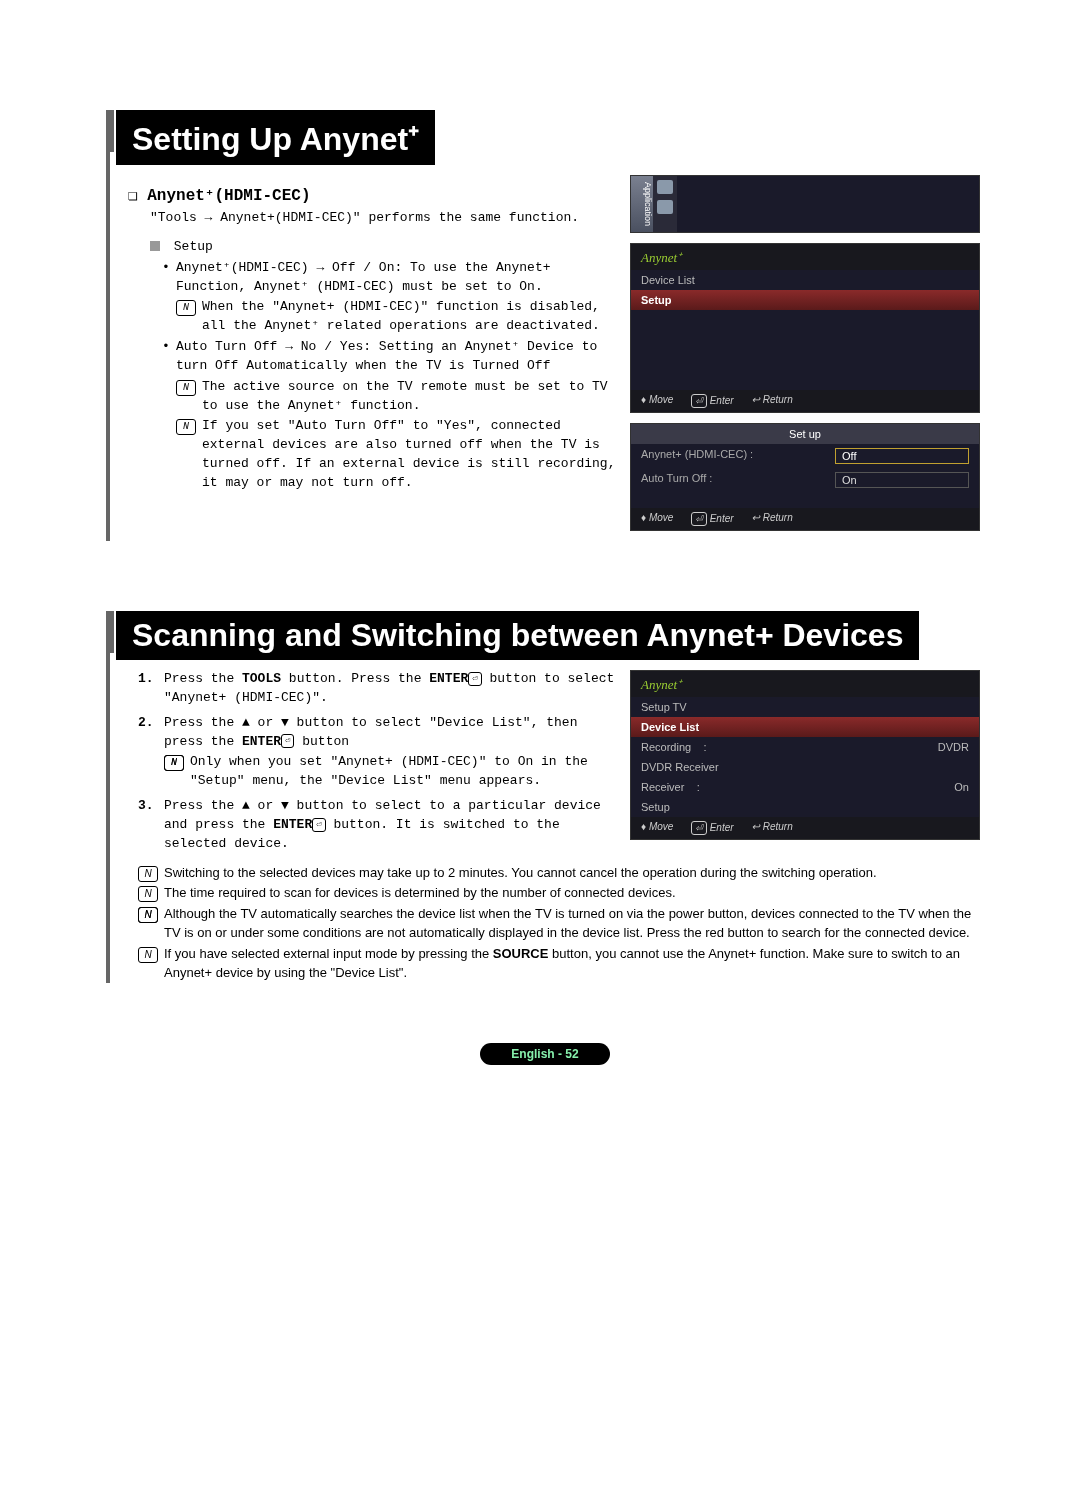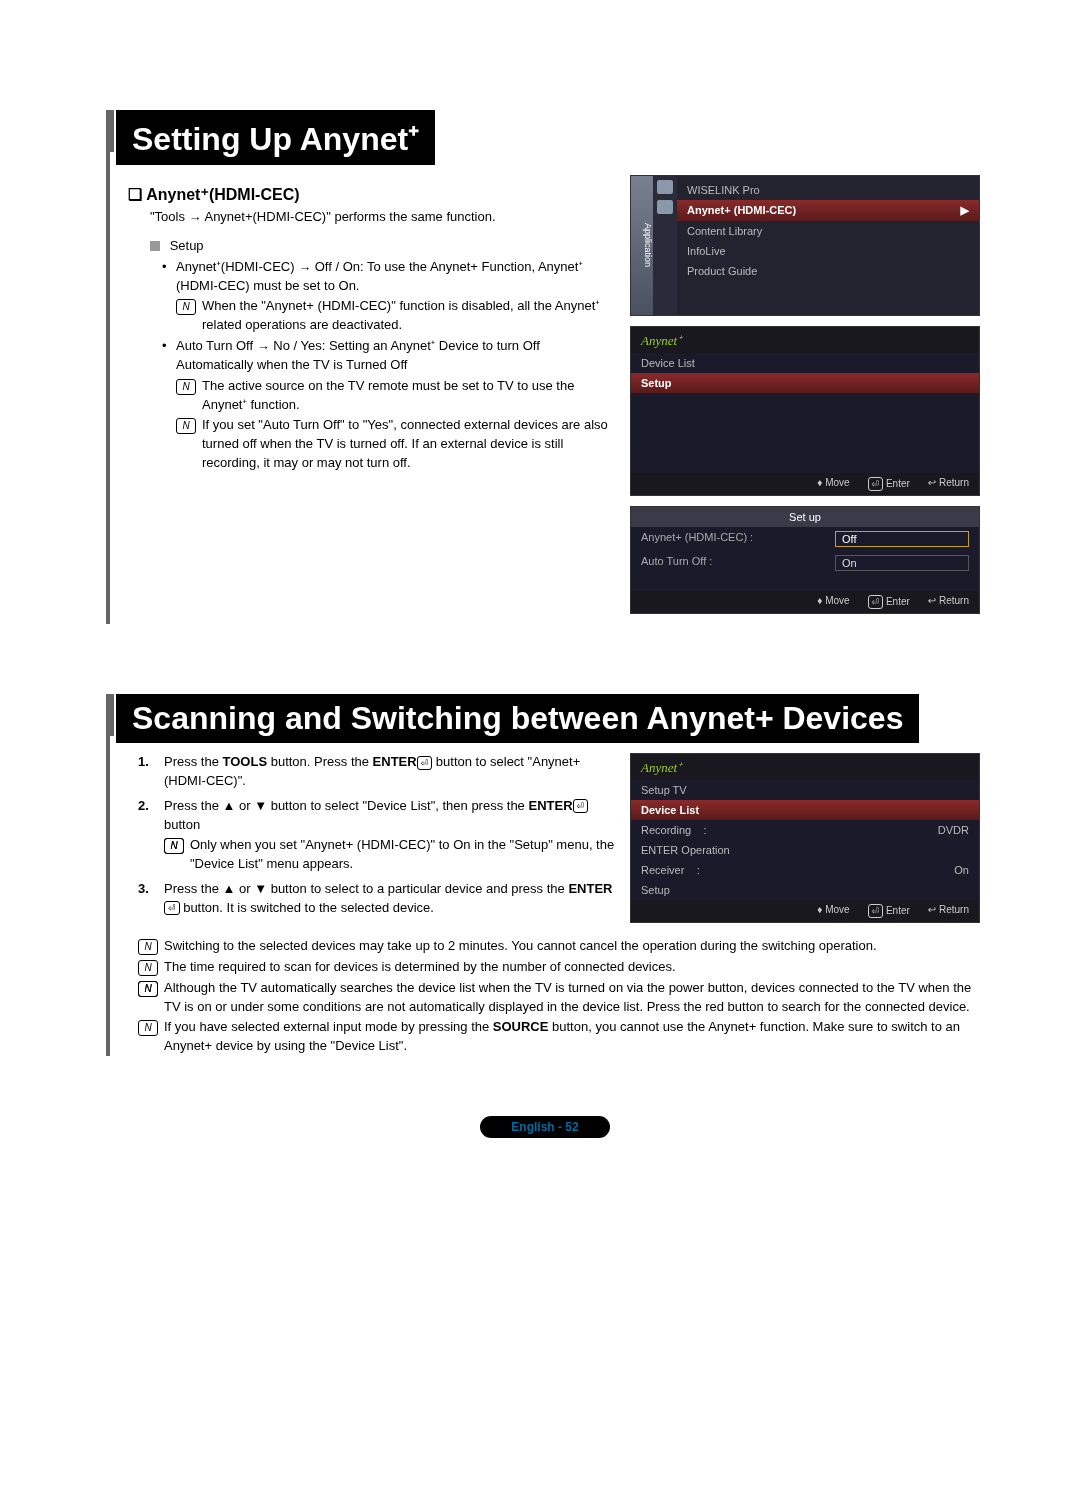--- a/index.html
+++ b/index.html
@@ -115,20 +115,21 @@
     left: 0;
     top: 0;
     font-weight: bold;
   }
   .two-col {
     display: flex;
     gap: 14px;
   }
   .col-text {
     flex: 1;
+    font-family: Liberation Mono, monospace;
   }
   .col-screens {
     width: 350px;
   }
   
   .tv-box {
     background: #1a1a2a;
     color: #ddd;
     font-size: 11px;
     margin-bottom: 10px;
@@ -180,26 +181,26 @@
   .tv-title-ital {
     font-style: italic;
     font-family: 'Times New Roman', serif;
     color: #9acd32;
     padding: 4px 10px;
     font-size: 13px;
     background: #18181e;
   }
   .tv-hint {
     display: flex;
-    justify-content: flex-end;
     gap: 18px;
     padding: 4px 10px;
     color: #ccc;
     font-size: 10px;
     background: #18181e;
+    font-style: italic;
   }
   .tv-header-center {
     text-align: center;
     padding: 4px 6px;
     color: #fff;
     background: #3a3a48;
   }
   .tv-row-split {
     display: flex;
     justify-content: space-between;
@@ -225,21 +226,21 @@
     padding: 0 3px;
     line-height: 12px;
     vertical-align: middle;
     color: inherit;
   }
   .footer-pill {
     display: block;
     width: 130px;
     margin: 60px auto 20px auto;
     background: #000;
-    color: #0369a1;
+    color: #86efac;
     font-size: 12px;
     font-weight: bold;
     text-align: center;
     padding: 4px 0;
     border-radius: 12px;
   }
 </style>
 </head>
 <body>
 
@@ -287,39 +288,20 @@
 
       <div class="col-screens">
 
         <div class="tv-box">
           <div class="tv-app-row">
             <div class="tv-side-tab">Application</div>
             <div class="tv-icon-col">
               <div class="tv-icon"></div>
               <div class="tv-icon"></div>
             </div>
-            <div class="tv-menu-col">
-              <div class="tv-menu-item">
-                  <span>WISELINK Pro</span>
-                </div>
-              <div class="tv-menu-item selected">
-                <span>Anynet+ (HDMI-CEC)</span>
-                  <span>▶</span>
-              </div>
-              <div class="tv-menu-item">
-                  <span>Content Library</span>
-                </div>
-              <div class="tv-menu-item">
-                  <span>InfoLive</span>
-                </div>
-              <div class="tv-menu-item">
-                  <span>Product Guide</span>
-                </div>
-              <div style="height:30px;"></div>
-            </div>
           </div>
         </div>
 
         <div class="tv-box">
           <div class="tv-title-ital">Anynet⁺</div>
           <div class="tv-menu-item">
               <span>Device List</span>
             </div>
           <div class="tv-menu-item selected">
               <span>Setup</span>
@@ -394,21 +376,21 @@
               <span>Setup TV</span>
             </div>
           <div class="tv-menu-item selected">
               <span>Device List</span>
             </div>
           <div class="tv-menu-item">
             <span><span>Recording</span>&nbsp;&nbsp;&nbsp;&nbsp;<span>:</span></span>
             <span>DVDR</span>
           </div>
           <div class="tv-menu-item">
-              <span>ENTER Operation</span>
+              <span>DVDR Receiver</span>
             </div>
           <div class="tv-menu-item">
             <span><span>Receiver</span>&nbsp;&nbsp;&nbsp;&nbsp;<span>:</span></span>
             <span>On</span>
           </div>
           <div class="tv-menu-item">
               <span>Setup</span>
             </div>
           <div class="tv-hint">
             <span><span>♦</span> <span>Move</span></span>

